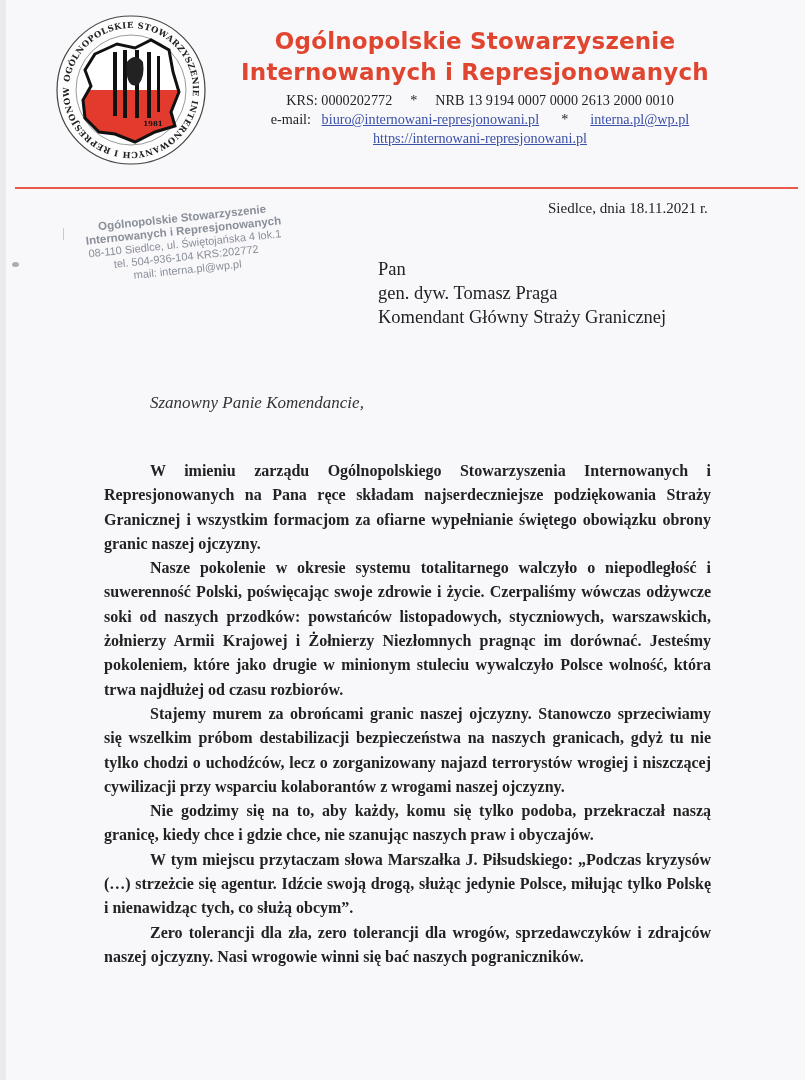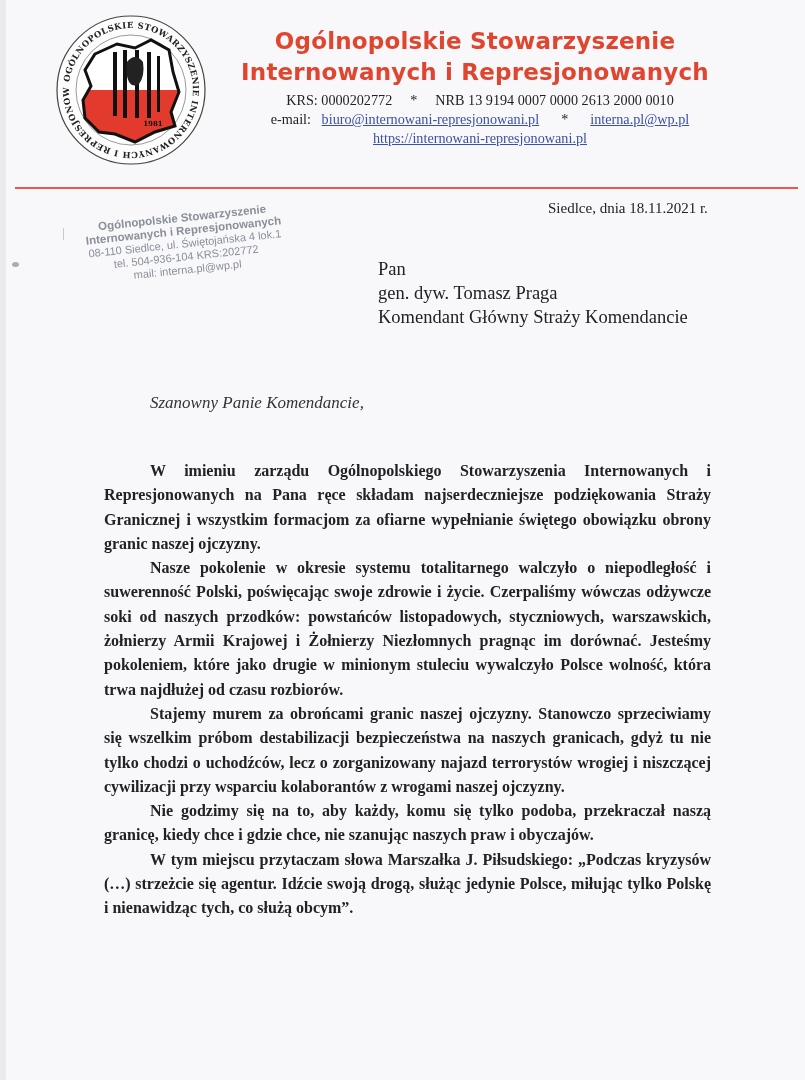--- a/index.html
+++ b/index.html
@@ -133,25 +133,26 @@
     <div class="s-bold">Ogólnopolskie Stowarzyszenie</div>
     <div class="s-bold">Internowanych i Represjonowanych</div>
     <div>08-110 Siedlce, ul. Świętojańska 4 lok.1</div>
     <div>tel. 504-936-104   KRS:202772</div>
     <div>mail: interna.pl@wp.pl</div>
   </div>
 
   <div class="recipient">
     <div>Pan</div>
     <div>gen. dyw. Tomasz Praga</div>
-    <div>Komendant Główny Straży Komendancie</div>
+    <div>Komendant Główny Straży Granicznej</div>
   </div>
 
   <div class="salutation">Szanowny Panie Komendancie,</div>
 
   <div class="letter-body">
     <p>W imieniu zarządu Ogólnopolskiego Stowarzyszenia Internowanych i Represjonowanych na Pana ręce składam najserdeczniejsze podziękowania Straży Granicznej i wszystkim formacjom za ofiarne wypełnianie świętego obowiązku obrony granic naszej ojczyzny.</p>
     <p>Nasze pokolenie w okresie systemu totalitarnego walczyło o niepodległość i suwerenność Polski, poświęcając swoje zdrowie i życie. Czerpaliśmy wówczas odżywcze soki od naszych przodków: powstańców listopadowych, styczniowych, warszawskich, żołnierzy Armii Krajowej i Żołnierzy Niezłomnych pragnąc im dorównać. Jesteśmy pokoleniem, które jako drugie w minionym stuleciu wywalczyło Polsce wolność, która trwa najdłużej od czasu rozbiorów.</p>
     <p>Stajemy murem za obrońcami granic naszej ojczyzny. Stanowczo sprzeciwiamy się wszelkim próbom destabilizacji bezpieczeństwa na naszych granicach, gdyż tu nie tylko chodzi o uchodźców, lecz o zorganizowany najazd terrorystów wrogiej i niszczącej cywilizacji przy wsparciu kolaborantów z wrogami naszej ojczyzny.</p>
     <p>Nie godzimy się na to, aby każdy, komu się tylko podoba, przekraczał naszą granicę, kiedy chce i gdzie chce, nie szanując naszych praw i obyczajów.</p>
     <p>W tym miejscu przytaczam słowa Marszałka J. Piłsudskiego: „Podczas kryzysów (…) strzeżcie się agentur. Idźcie swoją drogą, służąc jedynie Polsce, miłując tylko Polskę i nienawidząc tych, co służą obcym”.</p>
+    <p>Zero tolerancji dla zła, zero tolerancji dla wrogów, sprzedawczyków i zdrajców naszej ojczyzny. Nasi wrogowie winni się bać naszych pograniczników.</p>
   </div>
 </div>
 
 </body></html>

